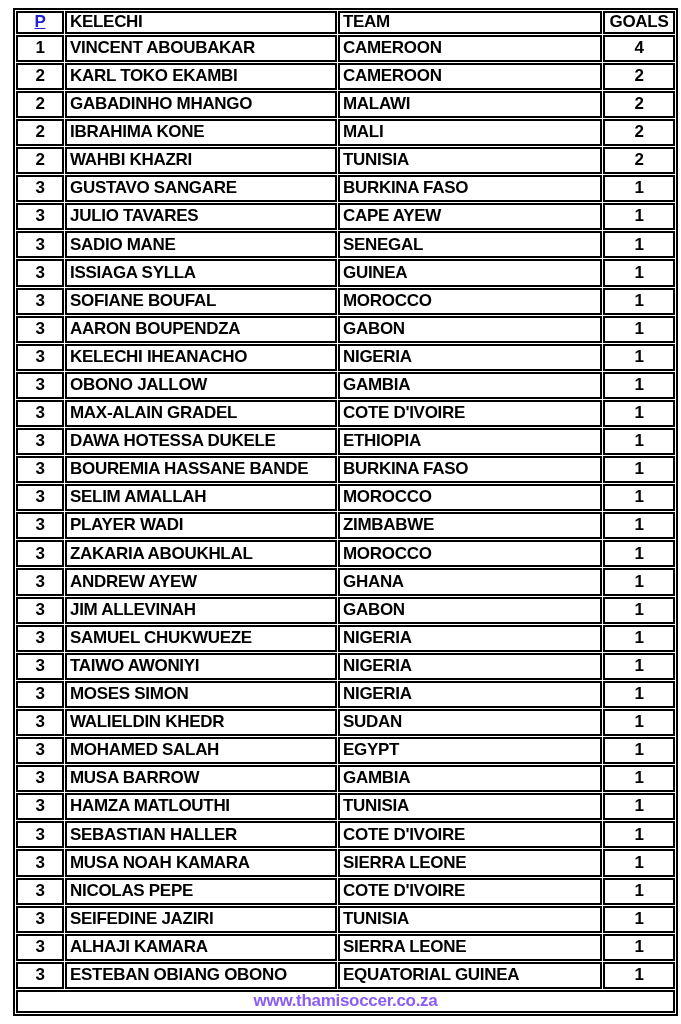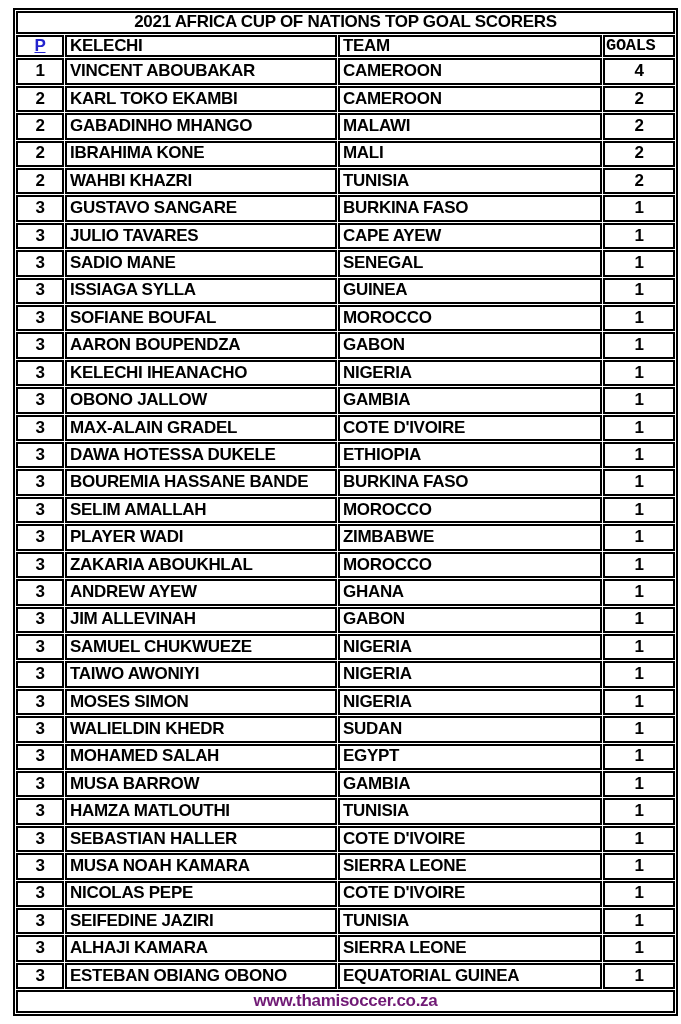--- a/index.html
+++ b/index.html
@@ -41,52 +41,49 @@
     background: #ffffff;
   }
   td.title-cell {
     text-align: center;
     font-size: 17px;
   }
   th {
     text-align: left;
   }
   th.h-pos { text-align: center; padding: 0; }
-  th.h-goals { padding: 0 1px; font-family: Liberation Mono, monospace; }
+  th.h-goals { text-align: center; padding: 0 1px; }
   .pos-link {
     color: #2323cd;
     text-decoration: underline;
     cursor: pointer;
   }
   td.c-pos { text-align: center; padding: 0; }
   td.c-goals { text-align: center; }
   td.footer-cell { text-align: center; }
   .footer-link {
-    color: #701a75;
+    color: #8b5cf6;
     text-decoration: none;
     cursor: pointer;
     font-weight: bold;
   }
 </style>
 </head>
 <body>
 
 <div class="page">
   <table class="scorers">
     <colgroup>
       <col style="width:48px">
       <col style="width:272px">
       <col style="width:264px">
       <col style="width:72px">
     </colgroup>
     <thead>
       <tr>
-        <td class="title-cell" colspan="4">2021 AFRICA CUP OF NATIONS TOP GOAL SCORERS</td>
-      </tr>
-      <tr>
         <th class="h-pos">
           <span class="pos-link">P</span>
         </th>
         <th>KELECHI</th>
         <th>TEAM</th>
         <th class="h-goals">GOALS</th>
       </tr>
     </thead>
     <tbody>
         <tr>

